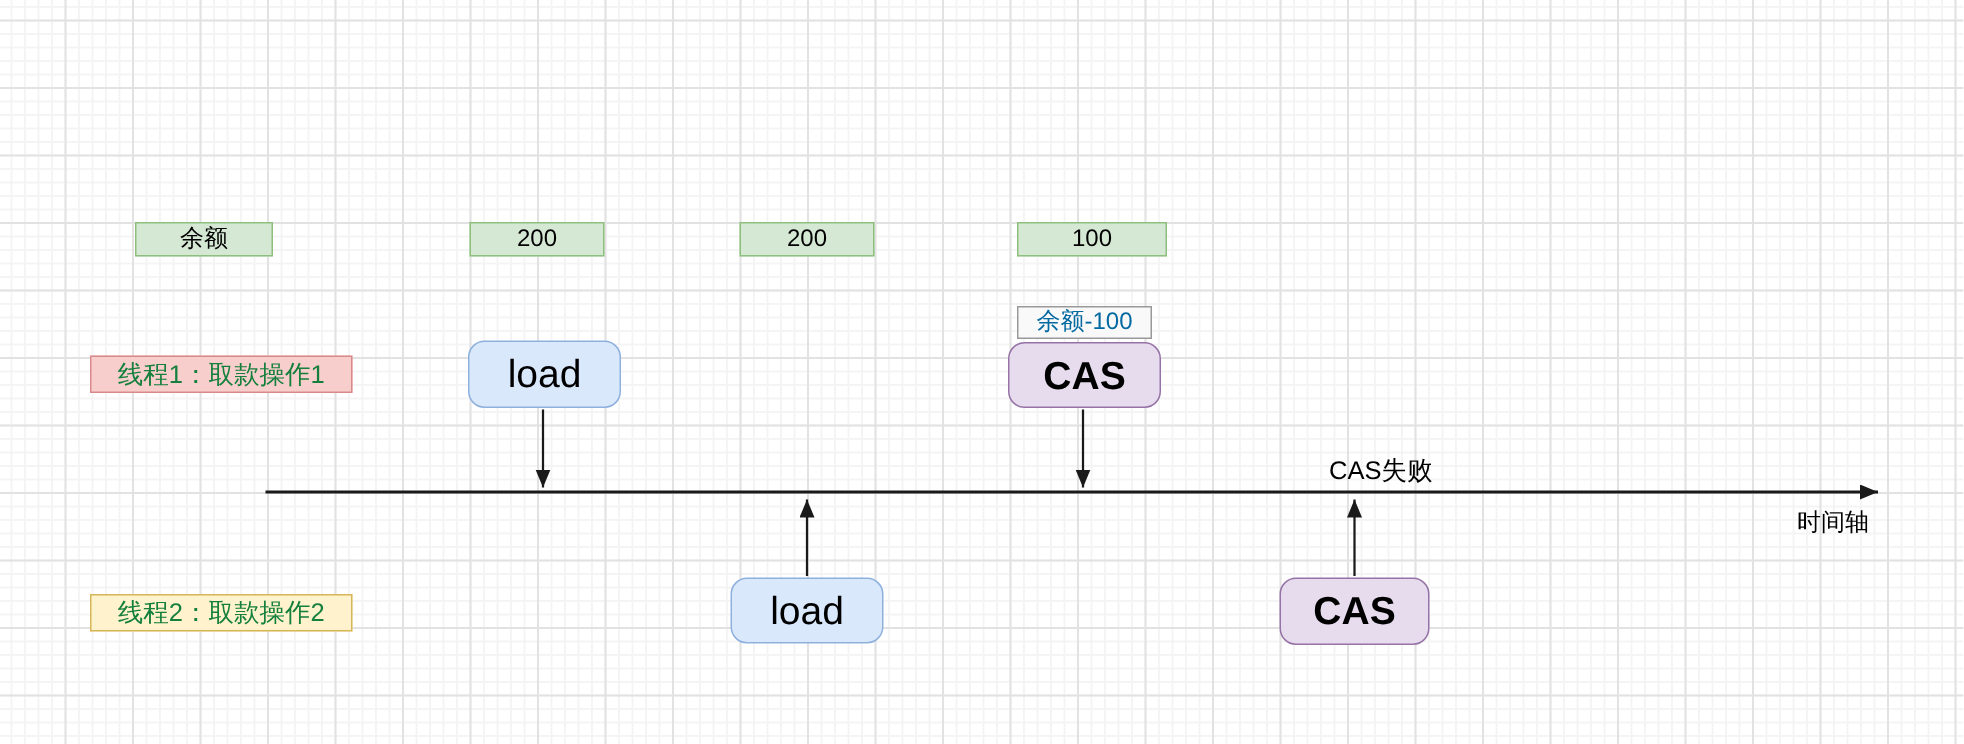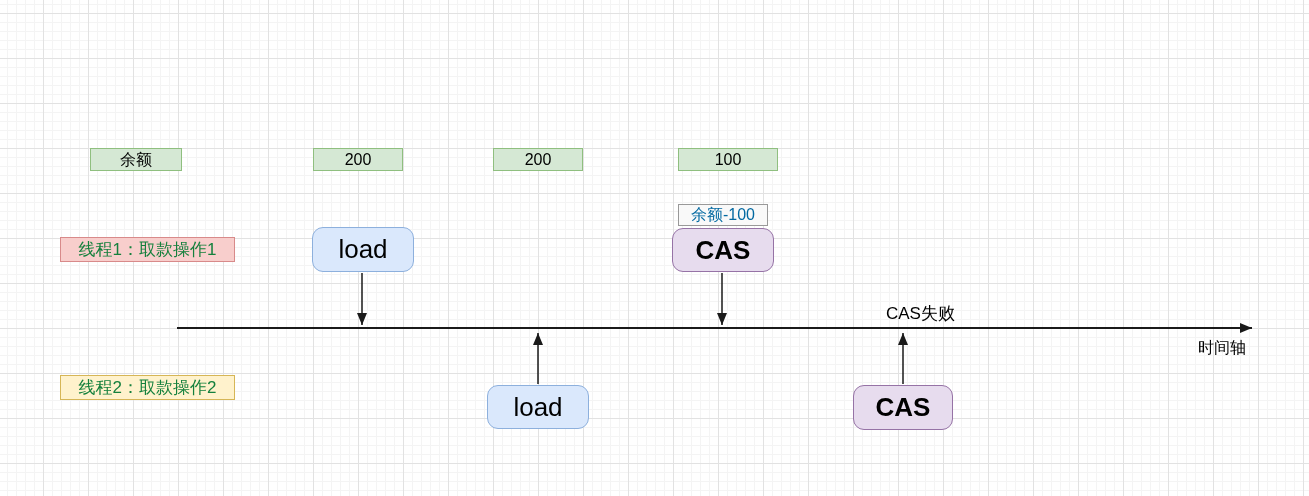--- a/index.html
+++ b/index.html
@@ -120,21 +120,21 @@
     <line x1="903" y1="384" x2="903" y2="333" stroke="#1a1a1a" stroke-width="1.5" marker-end="url(#arrowhead)"></line>
   </svg>
 
 
   <div class="gbox" style="left:90px;  width:92px;">余额</div>
   <div class="gbox" style="left:313px; width:90px;">200</div>
   <div class="gbox" style="left:493px; width:90px;">200</div>
   <div class="gbox" style="left:678px; width:100px;">100</div>
 
   <div class="tlabel pink" style="top:237px;">线程1：取款操作1</div>
-  <div class="tlabel yellow" style="top:375px;">线程2：取款操作2</div>
+  <div class="tlabel yellow" style="top:396px;">线程2：取款操作2</div>
 
   <div class="node blue" style="left:312px; top:227px;">load</div>
   <div class="note">余额-100</div>
   <div class="node purple" style="left:672px; top:228px; height:44px;">CAS</div>
 
   <div class="node blue" style="left:487px; top:385px; height:44px;">load</div>
   <div class="node purple" style="left:853px; top:385px; width:100px;">CAS</div>
 
   <div class="floating-text cas-fail">CAS失败</div>
   <div class="floating-text axis-lab">时间轴</div>

